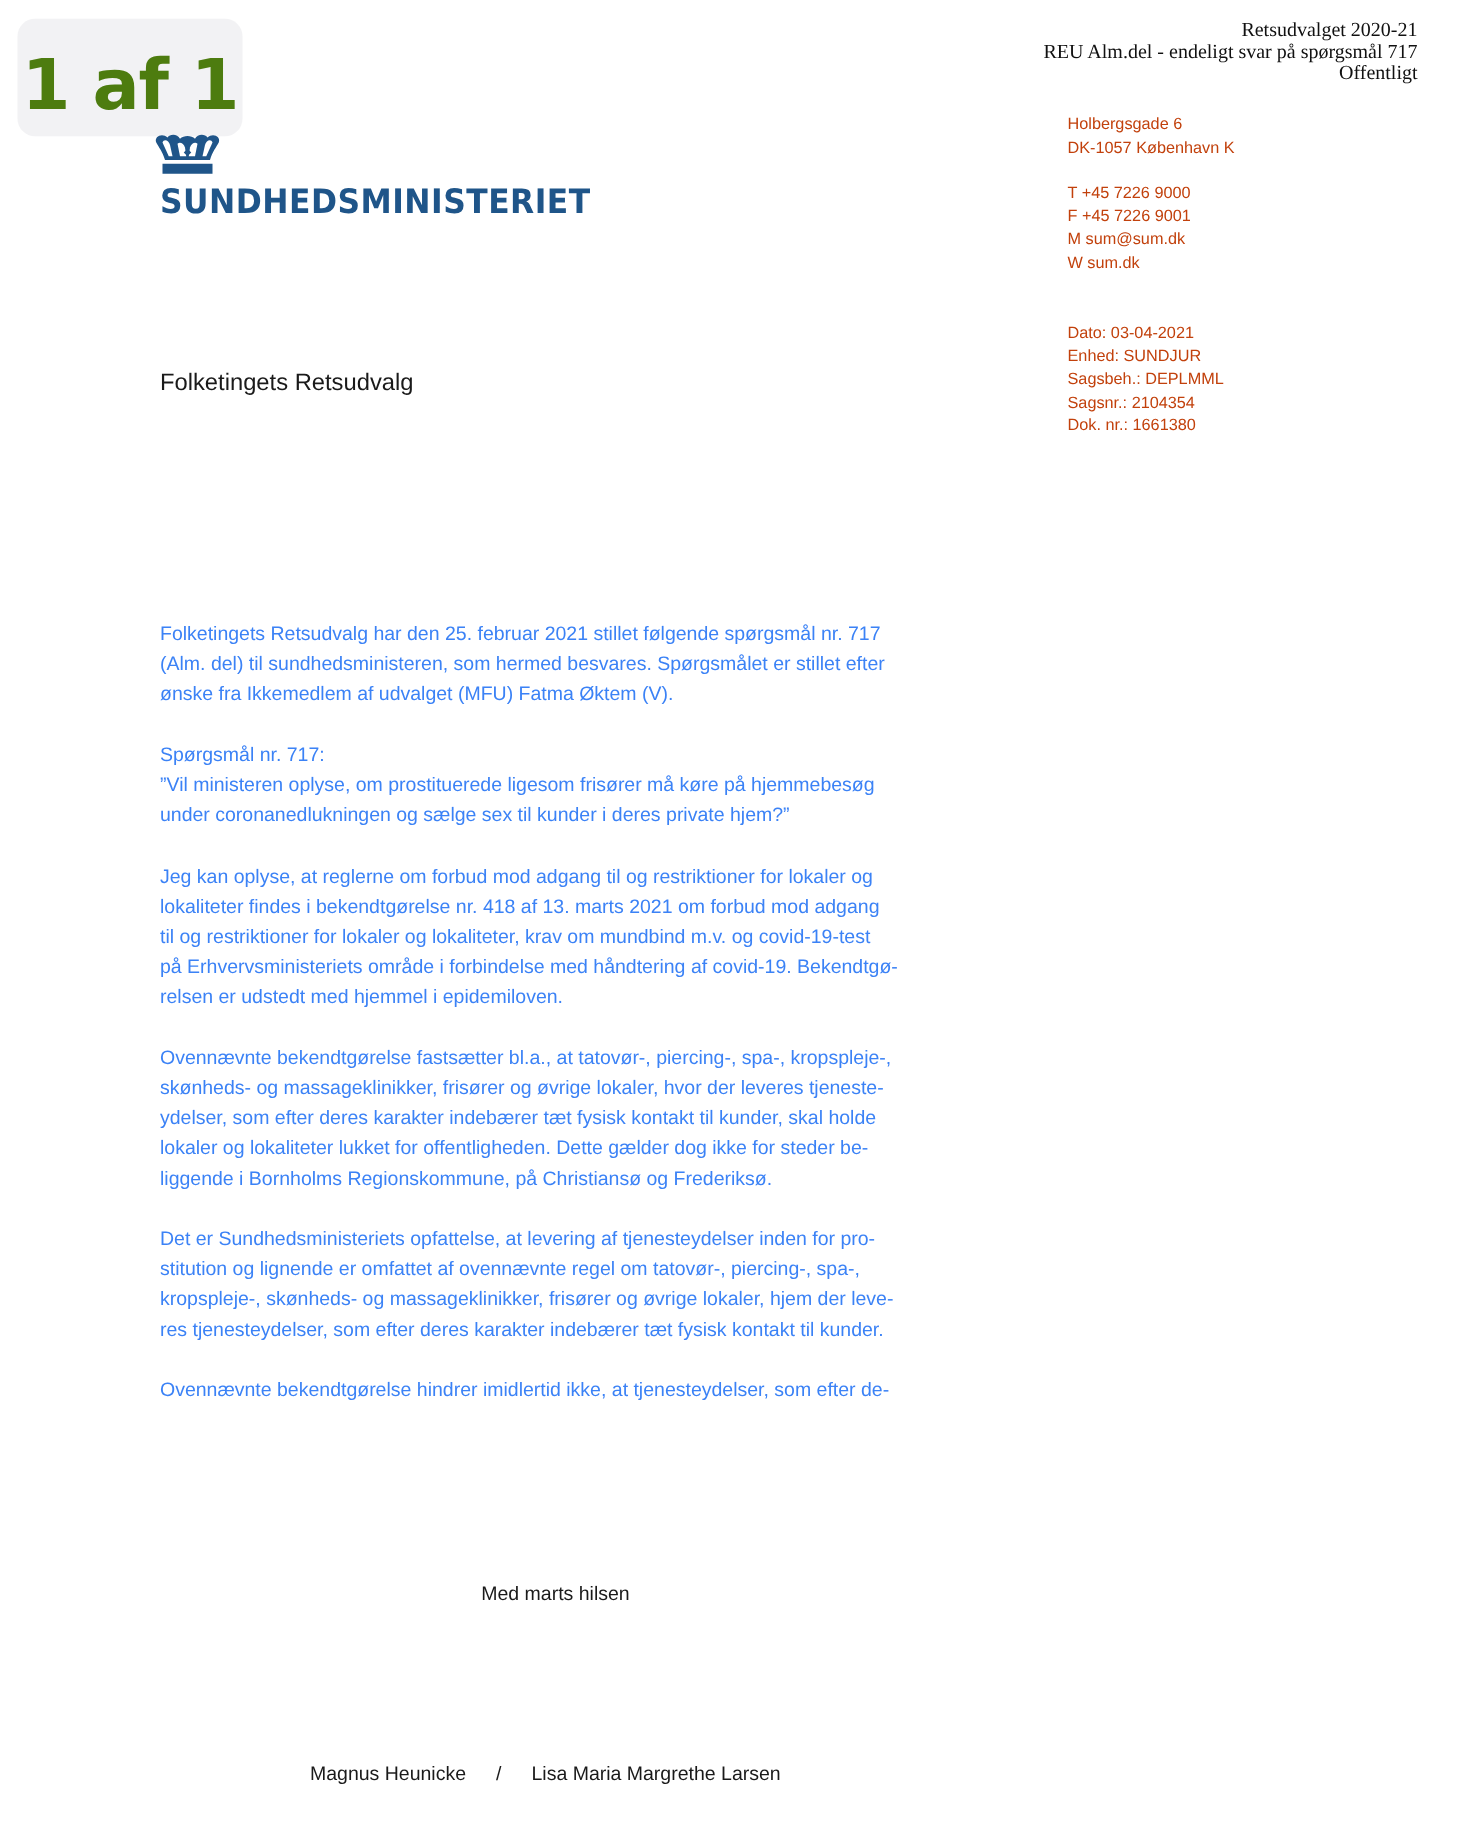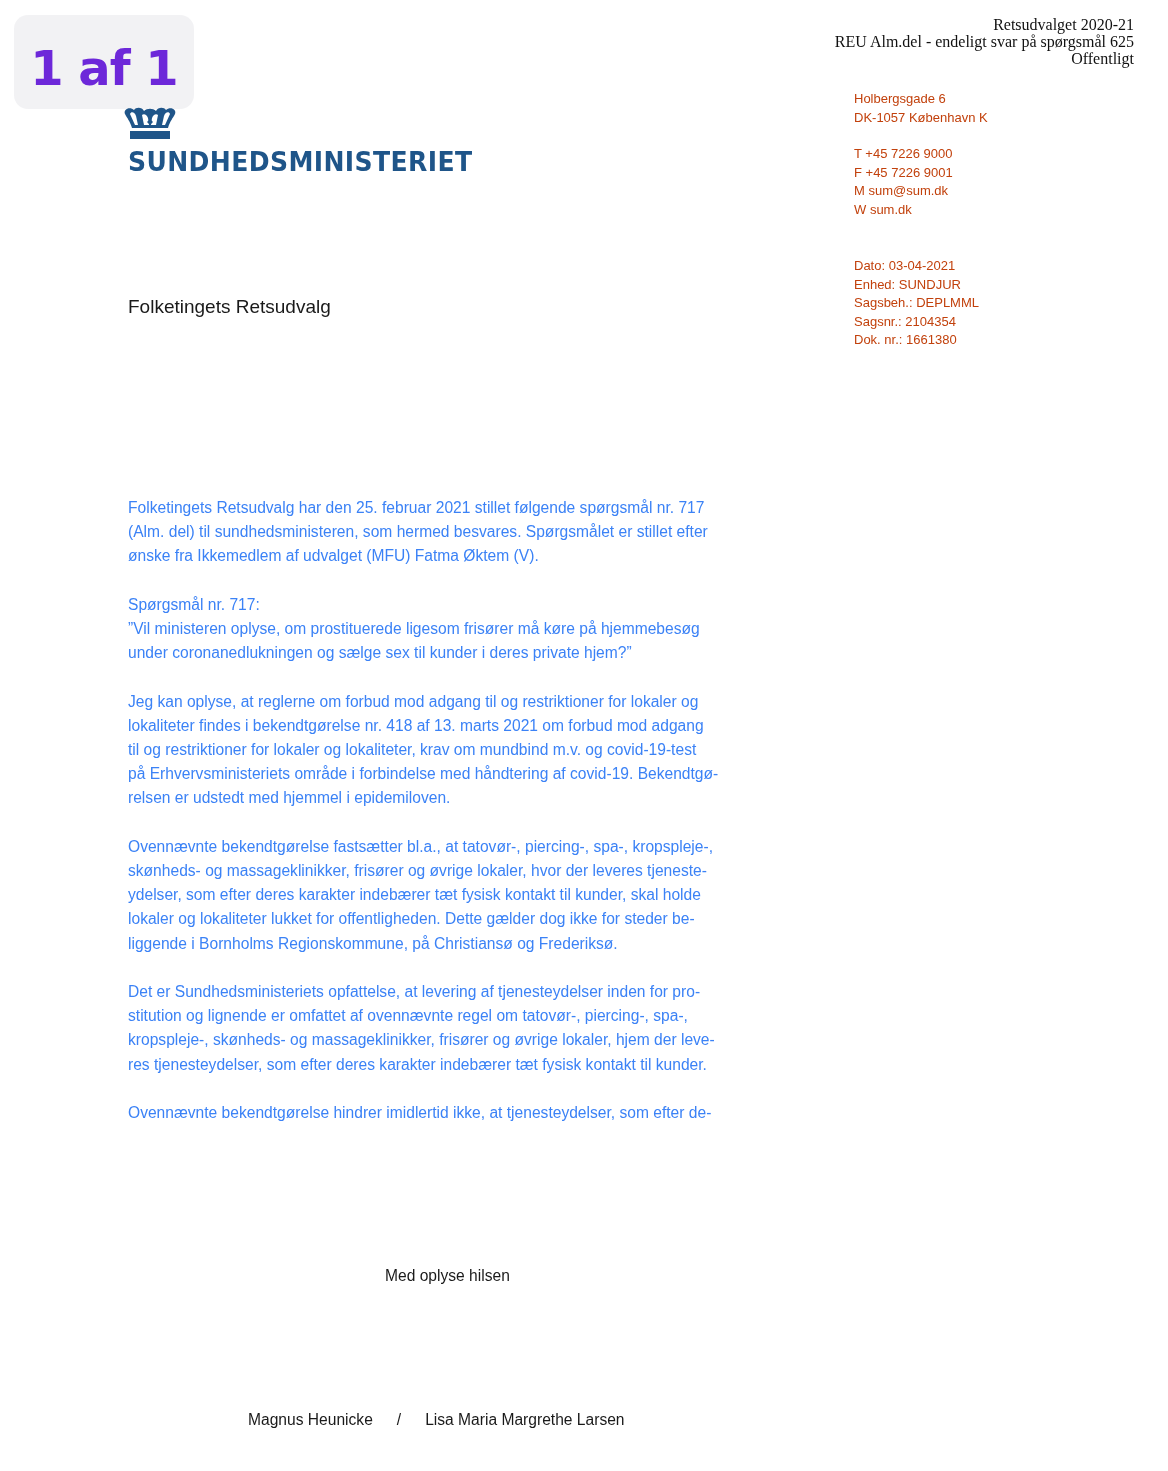--- a/index.html
+++ b/index.html
@@ -9,21 +9,21 @@
     font-family: "Liberation Sans", sans-serif;
   }
   .abs { position: absolute; }
   .page-badge {
     left: 14px; top: 15px; width: 180px; height: 94px;
     background: rgba(240,240,242,0.85); border-radius: 14px;
     display: flex; align-items: center; justify-content: center;
   }
   .page-badge span {
     font-family: "DejaVu Sans", sans-serif; font-weight: bold;
-    font-size: 48px; color: #6d28d9; letter-spacing: -1px; margin-top: 12px;
+    font-size: 56px; color: #4d7c0f; letter-spacing: -1px; margin-top: 12px;
   }
   .header-right {
     right: 34px; top: 16px; text-align: right;
     font-family: Liberation Serif, serif; font-size: 16px; line-height: 17px; color: #111;
   }
   .crown { left: 122px; top: 106px; width: 56px; height: 36px; }
   .brand {
     left: 128px; top: 146px; font-family: "DejaVu Sans", sans-serif;
     font-size: 27px; font-weight: bold; color: #1f5589; letter-spacing: 0.4px;
     transform: scaleX(0.93); transform-origin: left;
@@ -42,21 +42,21 @@
 </style>
 </head>
 <body>
 
 <div class="abs page-badge">
   <span>1 af 1</span>
 </div>
 
 <div class="abs header-right">
   <div>Retsudvalget 2020-21</div>
-  <div>REU Alm.del - endeligt svar på spørgsmål 625</div>
+  <div>REU Alm.del - endeligt svar på spørgsmål 717</div>
   <div>Offentligt</div>
 </div>
 
 <svg class="abs crown" viewBox="0 0 56 36">
   <g fill="#1f5589">
     <path d="M3 8 C1 3 8 0 12 4 C14 1 20 1 22 5 C25 2 31 2 34 5 C36 1 42 1 44 4 C48 0 55 3 53 8 C51 12 48 15 46 22 L10 22 C8 15 5 12 3 8 Z"></path>
     <rect x="8" y="25" width="40" height="8"></rect>
   </g>
   <g fill="#ffffff">
     <path d="M8 8 C9 5 13 6 14 10 L16 19 L13 19 Z"></path>
@@ -120,15 +120,15 @@
     <span class="line">Det er Sundhedsministeriets opfattelse, at levering af tjenesteydelser inden for pro-</span>
     <span class="line">stitution og lignende er omfattet af ovennævnte regel om tatovør-, piercing-, spa-,</span>
     <span class="line">kropspleje-, skønheds- og massageklinikker, frisører og øvrige lokaler, hjem der leve-</span>
     <span class="line">res tjenesteydelser, som efter deres karakter indebærer tæt fysisk kontakt til kunder.</span>
   </p>
   <p>
     <span class="line">Ovennævnte bekendtgørelse hindrer imidlertid ikke, at tjenesteydelser, som efter de-</span>
   </p>
 </div>
 
-<div class="abs closing">Med oplyse hilsen</div>
+<div class="abs closing">Med marts hilsen</div>
 
 <div class="abs signers"><span>Magnus Heunicke</span><span class="sep">/</span><span>Lisa Maria Margrethe Larsen</span></div>
 
 </body></html>

